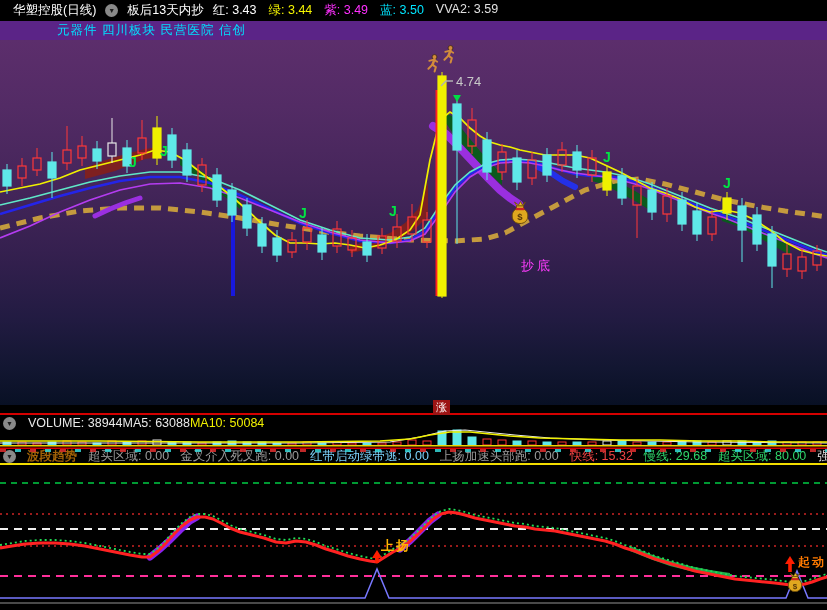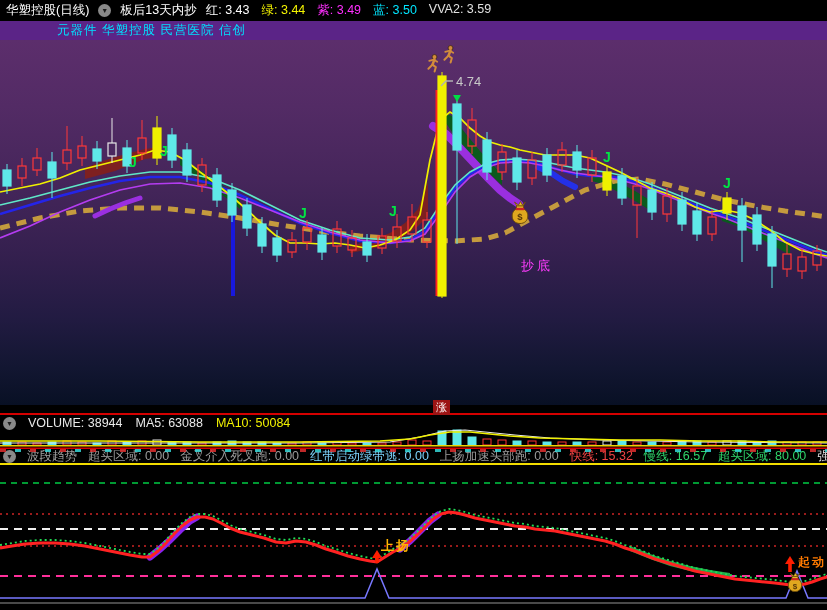--- a/index.html
+++ b/index.html
@@ -1,20 +1,20 @@
 <!DOCTYPE html>
 <html><head>
 <meta charset="utf-8">
 <style>
   html,body{margin:0;padding:0;background:#000;}
   #app{position:relative;width:827px;height:610px;background:#000;overflow:hidden;
        font-family:"Liberation Sans",sans-serif;}
   
   .topbar{position:absolute;left:0;top:0;width:827px;height:21px;background:#000;
-          display:flex;align-items:center;gap:9px;padding-left:6px;box-sizing:border-box;
+          display:flex;align-items:center;gap:9px;padding-left:13px;box-sizing:border-box;
           font-size:12.5px;color:#fff;white-space:nowrap;}
   .collapse-icon{width:13px;height:13px;border-radius:50%;background:#898989;color:#1d1d1d;
           display:inline-flex;align-items:center;justify-content:center;font-size:8px;line-height:1;
           flex:0 0 auto;cursor:pointer;}
   .tb-pair{display:inline-flex;gap:3px;}
   
   .sectorbar{position:absolute;left:0;top:21px;width:827px;height:19px;background:#5b2487;
           color:#00e0ff;font-size:12.5px;display:flex;align-items:center;padding-left:57px;
           box-sizing:border-box;letter-spacing:1px;}
   
@@ -55,21 +55,21 @@
     <span id="tb-values" style="display: inline-flex; gap: 12px; justify-content: flex-end;">
         <span class="tb-pair" style="color: rgb(255, 255, 255);">红: 3.43</span>
         <span class="tb-pair" style="color: rgb(245, 245, 0);">绿: 3.44</span>
         <span class="tb-pair" style="color: rgb(255, 47, 255);">紫: 3.49</span>
         <span class="tb-pair" style="color: rgb(0, 229, 255);">蓝: 3.50</span>
         <span class="tb-pair" style="color: rgb(224, 224, 224);">VVA2: 3.59</span>
       </span>
   </div>
 
   <div class="sectorbar">
-    <span>元器件 华塑控股 民营医院 信创</span>
+    <span>元器件 四川板块 民营医院 信创</span>
   </div>
 
   <div class="main-chart">
     <svg id="main-svg" width="827" height="365" viewBox="0 40 827 365" preserveAspectRatio="none">
         <polygon points="85,168 100,162 115,157 130,153 145,149 160,147 160,157 145,159 130,165 115,171 100,175 85,179" fill="#7e2020" stroke="none"></polygon>
         <polygon points="180,159 195,167 210,177 225,187 240,199 240,209 225,197 210,187 195,175 180,165" fill="#0b5a1e" stroke="none"></polygon>
         <polygon points="350,246 370,241 390,233 405,223 418,209 428,182 428,216 415,229 400,239 380,247 360,251 350,253" fill="#7e2020" stroke="none"></polygon>
         <polygon points="443,112 452,116 466,134 480,151 494,166 502,175 502,185 490,174 474,160 460,144 448,126 441,117" fill="#0b5a1e" stroke="none"></polygon>
         <polygon points="592,173 605,177 620,183 635,191 648,199 648,209 635,201 620,193 605,185 592,181" fill="#0b5a1e" stroke="none"></polygon>
         <polygon points="722,213 740,219 755,227 770,235 790,245 790,255 770,244 755,235 740,227 722,221" fill="#0b5a1e" stroke="none"></polygon>
@@ -390,21 +390,21 @@
       </svg>
   </div>
 
   <div class="sep-strip">
     <div class="zhang-box">涨</div>
   </div>
 
   <div class="volume-pane">
     <div class="vol-header">
       <span class="collapse-icon" style="font-size:7px;">▼</span>
-      <span id="vol-labels" style="display: inline-flex; gap: 13px;">
+      <span id="vol-labels" style="display: inline-flex; ">
           <span style="color: rgb(232, 232, 232);">VOLUME: 38944</span>
           <span style="color: rgb(232, 232, 232);">MA5: 63088</span>
           <span style="color: rgb(240, 240, 0);">MA10: 50084</span>
         </span>
     </div>
     <svg id="vol-svg" width="827" height="34" viewBox="0 415 827 34" preserveAspectRatio="none" style="position:absolute;left:0;top:0;">
         <rect x="3" y="442" width="8" height="3" fill="#5fe8e8" stroke="#5fe8e8" stroke-width="1"></rect>
         <rect x="18" y="442" width="8" height="3" fill="none" stroke="#ff3030" stroke-width="1"></rect>
         <rect x="33" y="443" width="8" height="2" fill="none" stroke="#ff3030" stroke-width="1"></rect>
         <rect x="48" y="442" width="8" height="3" fill="#5fe8e8" stroke="#5fe8e8" stroke-width="1"></rect>
@@ -463,27 +463,27 @@
         <polyline points="0,441 100,441 200,442 300,442 380,441 410,439 430,435 450,432 470,432 490,434 510,436 540,438 580,439 620,440 660,440 700,441 740,441 780,442 827,442" fill="none" stroke="#f0f000" stroke-width="1.3"></polyline>
         <line x1="0" y1="445.8" x2="827" y2="445.8" stroke="#f0d000" stroke-width="1.5"></line>
         <line x1="0" y1="448.2" x2="827" y2="448.2" stroke="#d40000" stroke-width="1.5"></line>
       </svg>
   </div>
 
   <div class="dash-strip"></div>
   <div class="ind-header">
     <span class="collapse-icon" style="font-size:7px;">▼</span>
     <span id="ind-labels" style="display: inline-flex; gap: 11px;">
-        <span style="color: #a3a3a3; font-weight: normal;">波段趋势</span>
+        <span style="color: #a16207; font-weight: bold;">波段趋势</span>
         <span style="color: rgb(154, 154, 154);">超买区域: 0.00</span>
         <span style="color: rgb(154, 154, 154);">金叉介入死叉跑: 0.00</span>
         <span style="color: #7dd3fc;">红带启动绿带逃: 0.00</span>
         <span style="color: rgb(154, 154, 154);">上扬加速头部跑: 0.00</span>
         <span style="color: #ef4444;">快线: 15.32</span>
-        <span style="color: rgb(47, 212, 106);">慢线: 16.57</span>
+        <span style="color: rgb(47, 212, 106);">慢线: 29.68</span>
         <span style="color: rgb(47, 212, 106);">超买区域: 80.00</span>
         <span style="color: rgb(232, 232, 232);">强弱分界线: 50.00</span>
       </span>
   </div>
   <div class="yellow-divider"></div>
 
   <div class="indicator-pane">
     <svg id="ind-svg" width="827" height="137" viewBox="0 465 827 137" preserveAspectRatio="none">
         <line x1="0" y1="483" x2="827" y2="483" stroke="#00cc44" stroke-width="1.6" stroke-dasharray="6 5"></line>
         <line x1="0" y1="514" x2="827" y2="514" stroke="#cc2424" stroke-width="1.4" stroke-dasharray="2 4"></line>

